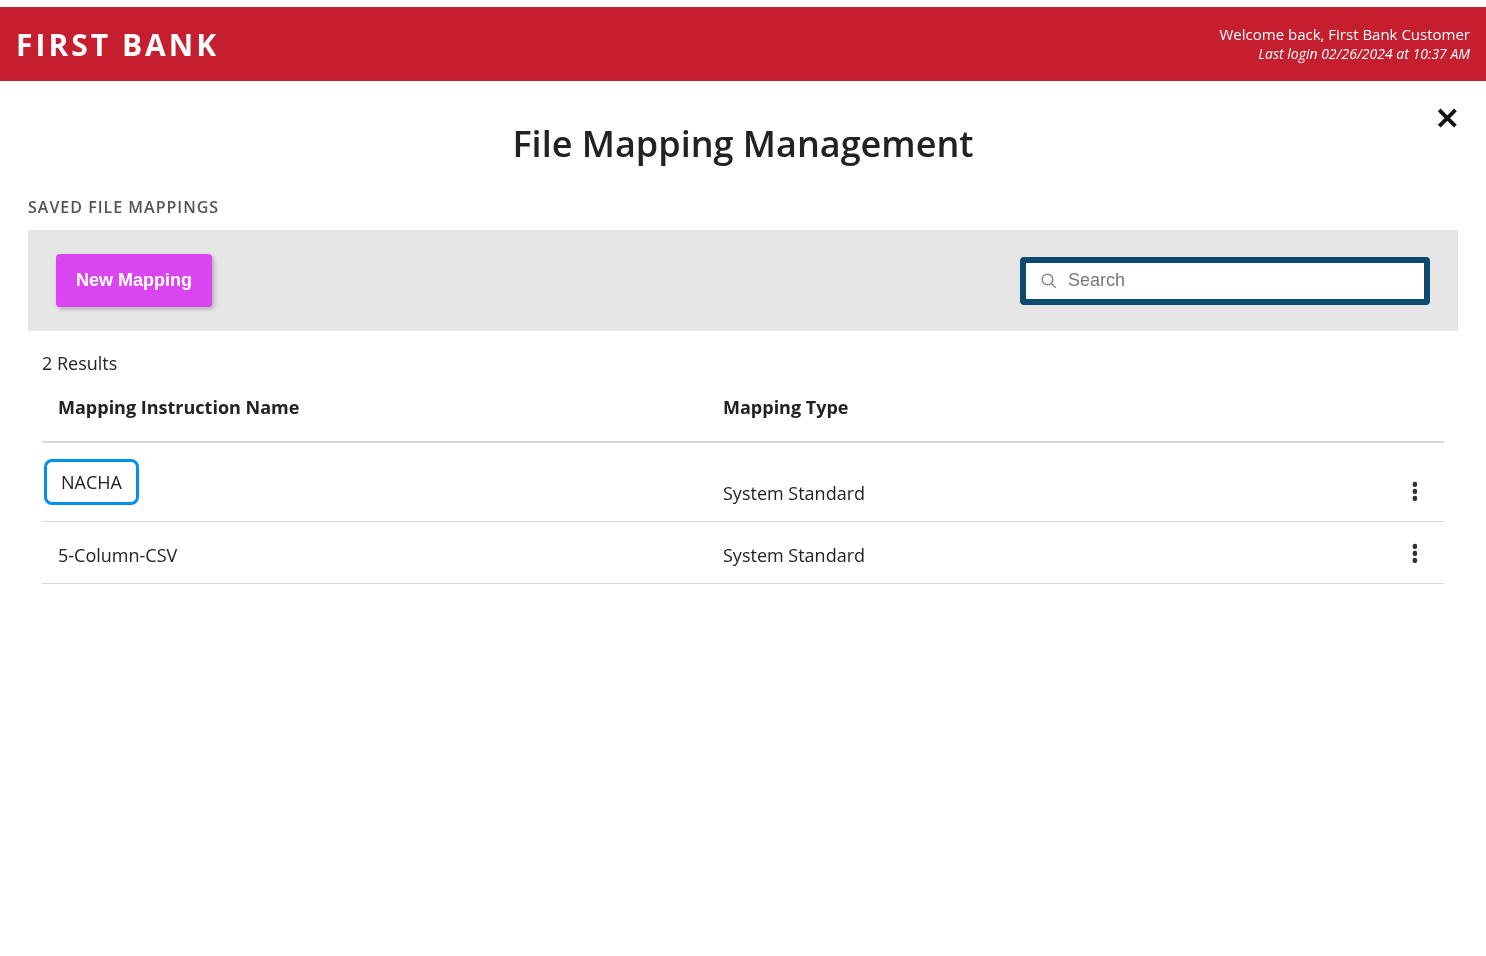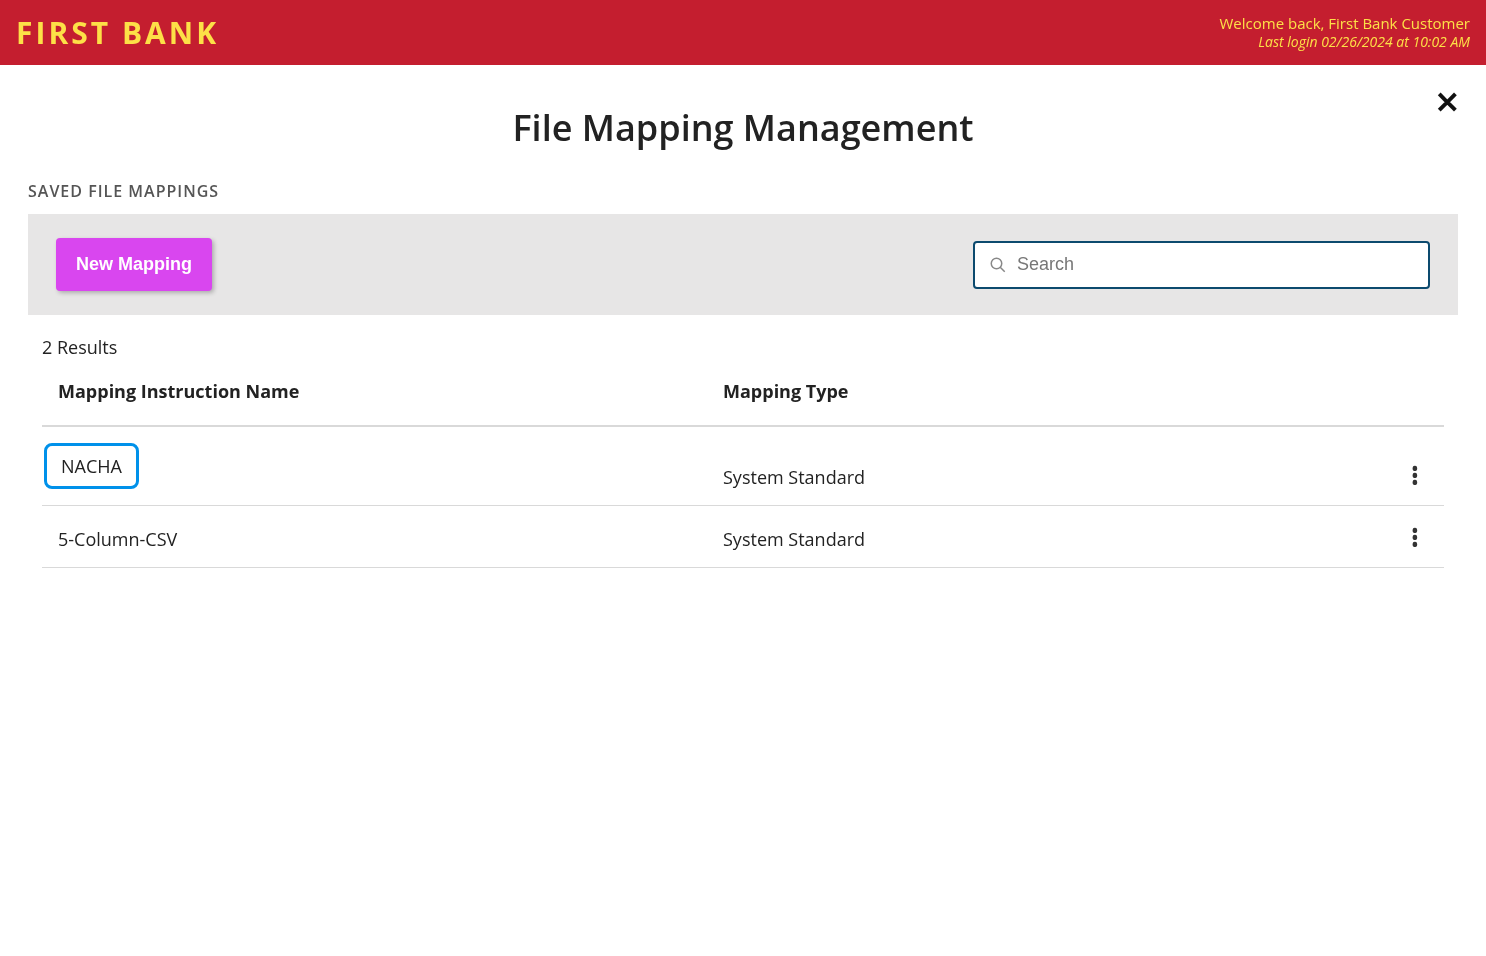--- a/index.html
+++ b/index.html
@@ -9,26 +9,27 @@
     }
     body {
       font-family: "Segoe UI", "Open Sans", Arial, sans-serif;
       background: #fff;
       color: #222;
       width: 1486px;
       height: 956px;
     }
     .header-bar {
       background: #c41e2f;
-      height: 65px;
+      height: 74px;
       display: flex;
       align-items: center;
       justify-content: space-between;
       padding: 0 16px 0 16px;
-      color: #fde047;
+      color: #ffffff;
+      margin-top: 7px;
     }
     .logo {
       font-size: 30px;
       font-weight: 700;
       letter-spacing: 3px;
     }
     .welcome-block {
       text-align: right;
       font-size: 15px;
       line-height: 1.3;
@@ -82,23 +83,23 @@
       border: none;
       font-size: 18px;
       font-weight: 600;
       padding: 16px 20px;
       border-radius: 4px;
       box-shadow: 2px 2px 4px rgba(0,0,0,.25);
       cursor: pointer;
     }
     .search-wrap {
       background: #fff;
-      border: 2px solid #0c4a6e;
+      border: 6px solid #0c4a6e;
       border-radius: 4px;
-      width: 457px;
+      width: 410px;
       height: 48px;
       display: flex;
       align-items: center;
       padding: 16px 14px;
     }
     .search-wrap svg {
       flex-shrink: 0;
       margin-right: 10px;
     }
     .search-wrap input {
@@ -164,21 +165,21 @@
     }
     .kebab span { display:block; line-height: 7px; }
   </style>
 </head>
 <body>
 
 <div class="header-bar">
   <div class="logo">FIRST BANK</div>
   <div class="welcome-block">
     <div>Welcome back, First Bank Customer</div>
-    <div class="last-login">Last login 02/26/2024 at 10:02 AM</div>
+    <div class="last-login">Last login 02/26/2024 at 10:37 AM</div>
   </div>
 </div>
 
 <div class="content">
   <div class="title-row">
     <h1>File Mapping Management</h1>
     <div class="close-x">✕</div>
   </div>
 
   <div class="section-label">SAVED FILE MAPPINGS</div>

